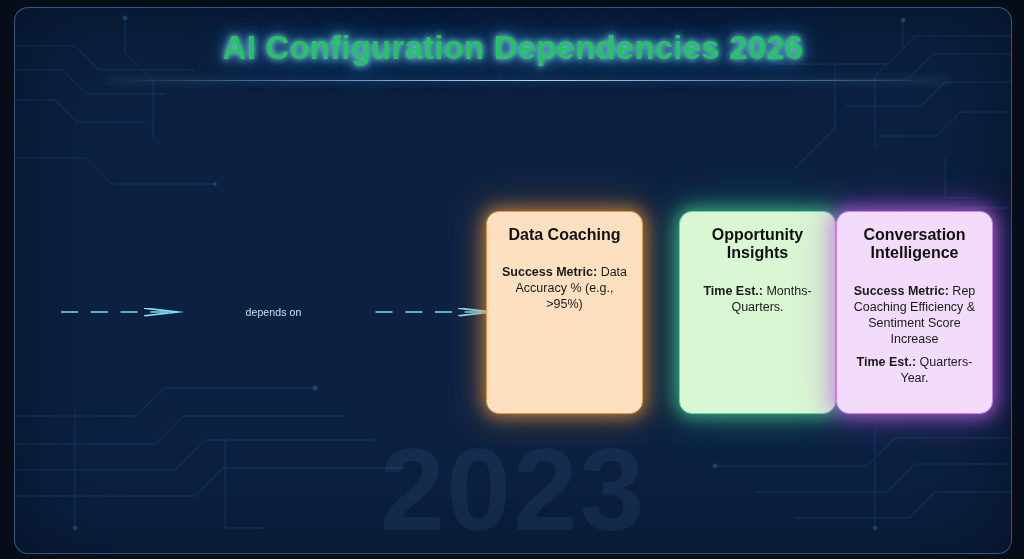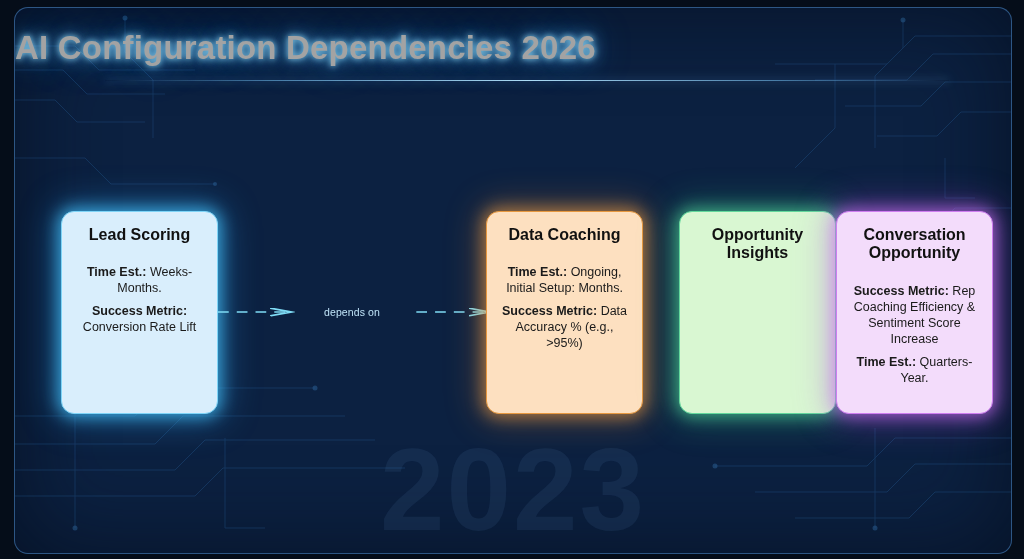--- a/index.html
+++ b/index.html
@@ -68,24 +68,25 @@
     line-height: 1;
     user-select: none;
   }
 
   
   #title {
     position: absolute;
     left: 0;
     right: 0;
     top: 21px;
+    text-align: center;
     font-size: 33px;
     font-weight: 700;
     letter-spacing: 0.2px;
-    color: #a3a3a3;
+    color: #22c55e;
     text-shadow:
       0 0 6px rgba(150, 225, 255, 0.95),
       0 0 16px rgba(90, 190, 255, 0.8),
       0 0 34px rgba(50, 150, 240, 0.6);
   }
 
   #title-rule {
     position: absolute;
     left: 90px;
     width: 844px;
@@ -243,65 +244,54 @@
       </g>
     </svg>
 
     <div id="watermark">2023</div>
 
     <div id="title">AI Configuration Dependencies 2026</div>
     <div id="title-rule"></div>
 
     <div id="flow">
 
-      <div class="node blue">
-        <div class="node-title">Lead Scoring</div>
-        <div class="meta">
-          <span class="lbl">Time Est.:</span>
-          <span>Weeks-Months.</span>
-        </div>
-        <div class="meta">
-          <span class="lbl">Success Metric:</span>
-          <span>Conversion Rate Lift</span>
-        </div>
-      </div>
 
       <div class="connector">
         <svg class="conn-svg" viewBox="0 0 100 40" preserveAspectRatio="none">
           <defs>
             <marker id="ah1" markerWidth="7" markerHeight="7" refX="5" refY="3" orient="auto">
               <path d="M0,0 L6,3 L0,6" fill="none" stroke="#7fdcf5" stroke-width="1.2"></path>
             </marker>
           </defs>
           <line x1="0" y1="20" x2="26" y2="20" stroke="#7fdcf5" stroke-width="1.3" stroke-dasharray="4 3" marker-end="url(#ah1)"></line>
           <line x1="74" y1="20" x2="100" y2="20" stroke="#7fdcf5" stroke-width="1.3" stroke-dasharray="4 3" marker-end="url(#ah1)"></line>
         </svg>
         <span class="conn-label">depends on</span>
       </div>
 
       <div class="node orange">
         <div class="node-title">Data Coaching</div>
         <div class="meta">
-          <span class="lbl">Time Est.:</span>
-          <span>Ongoing, Initial Setup: Months.</span>
-        </div>
-        <div class="meta">
           <span class="lbl">Success Metric:</span>
           <span>Data Accuracy % (e.g., &gt;95%)</span>
         </div>
       </div>
 
 
       <div class="node green">
         <div class="node-title">Opportunity Insights</div>
+        <div class="meta">
+          <span class="lbl">Time Est.:</span>
+          <span>Months-Quarters.</span>
+        </div>
       </div>
 
 
       <div class="node purple">
-        <div class="node-title">Conversation Opportunity</div>
+        <div class="node-title">Conversation Intelligence</div>
         <div class="meta">
           <span class="lbl">Success Metric:</span>
           <span>Rep Coaching Efficiency &amp; Sentiment Score Increase</span>
         </div>
         <div class="meta">
           <span class="lbl">Time Est.:</span>
           <span>Quarters-Year.</span>
         </div>
       </div>
 

